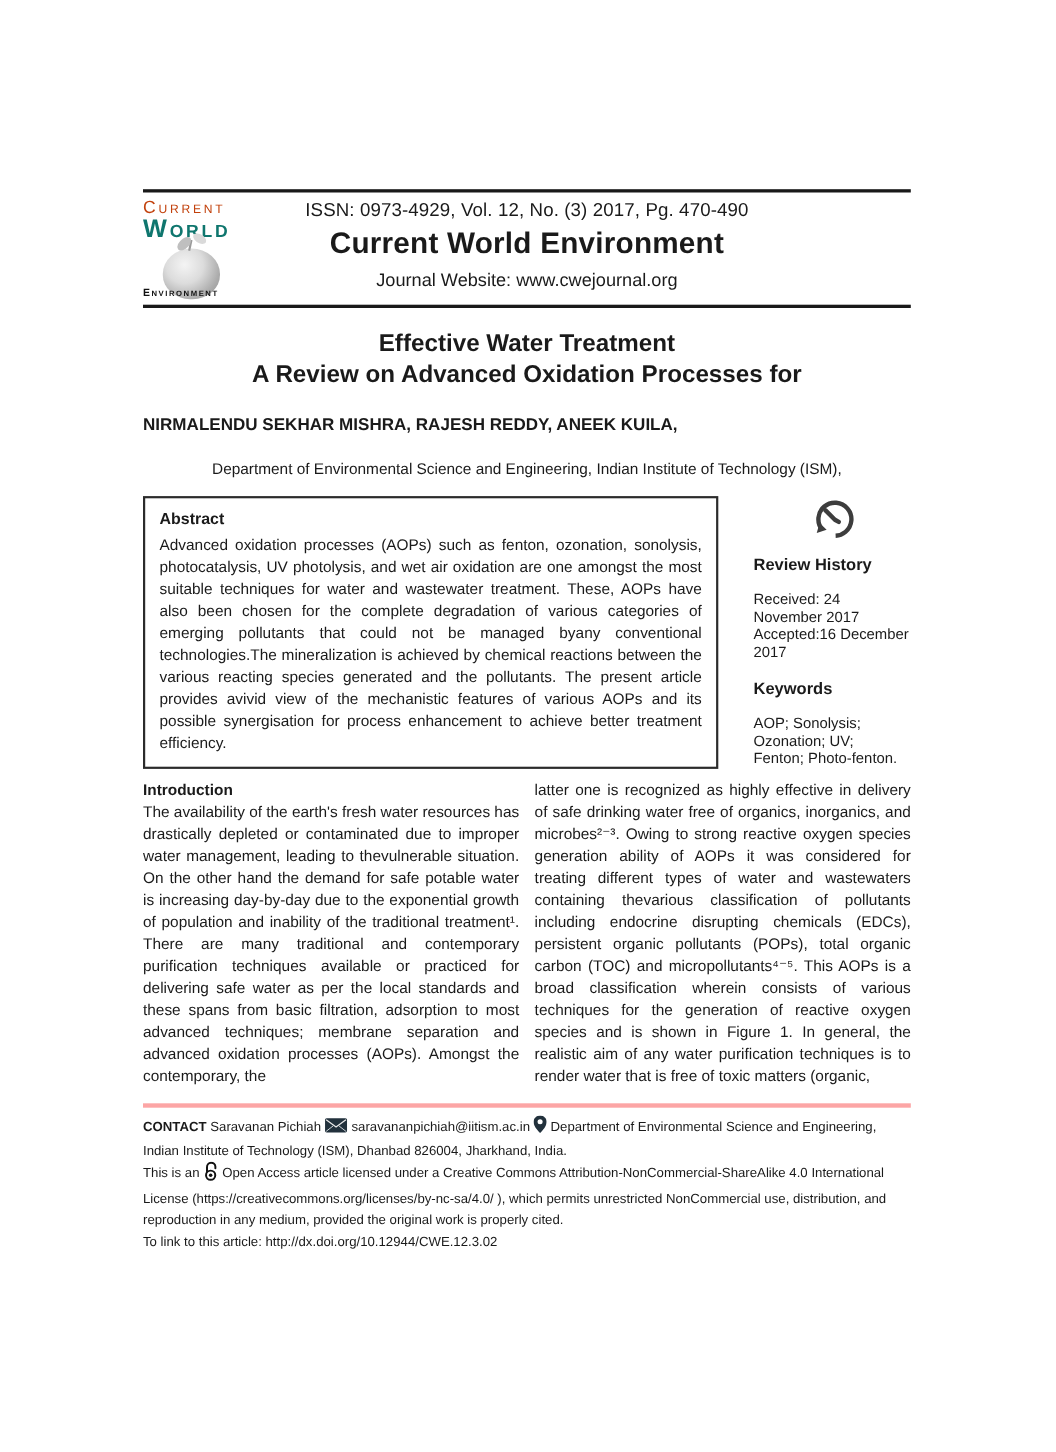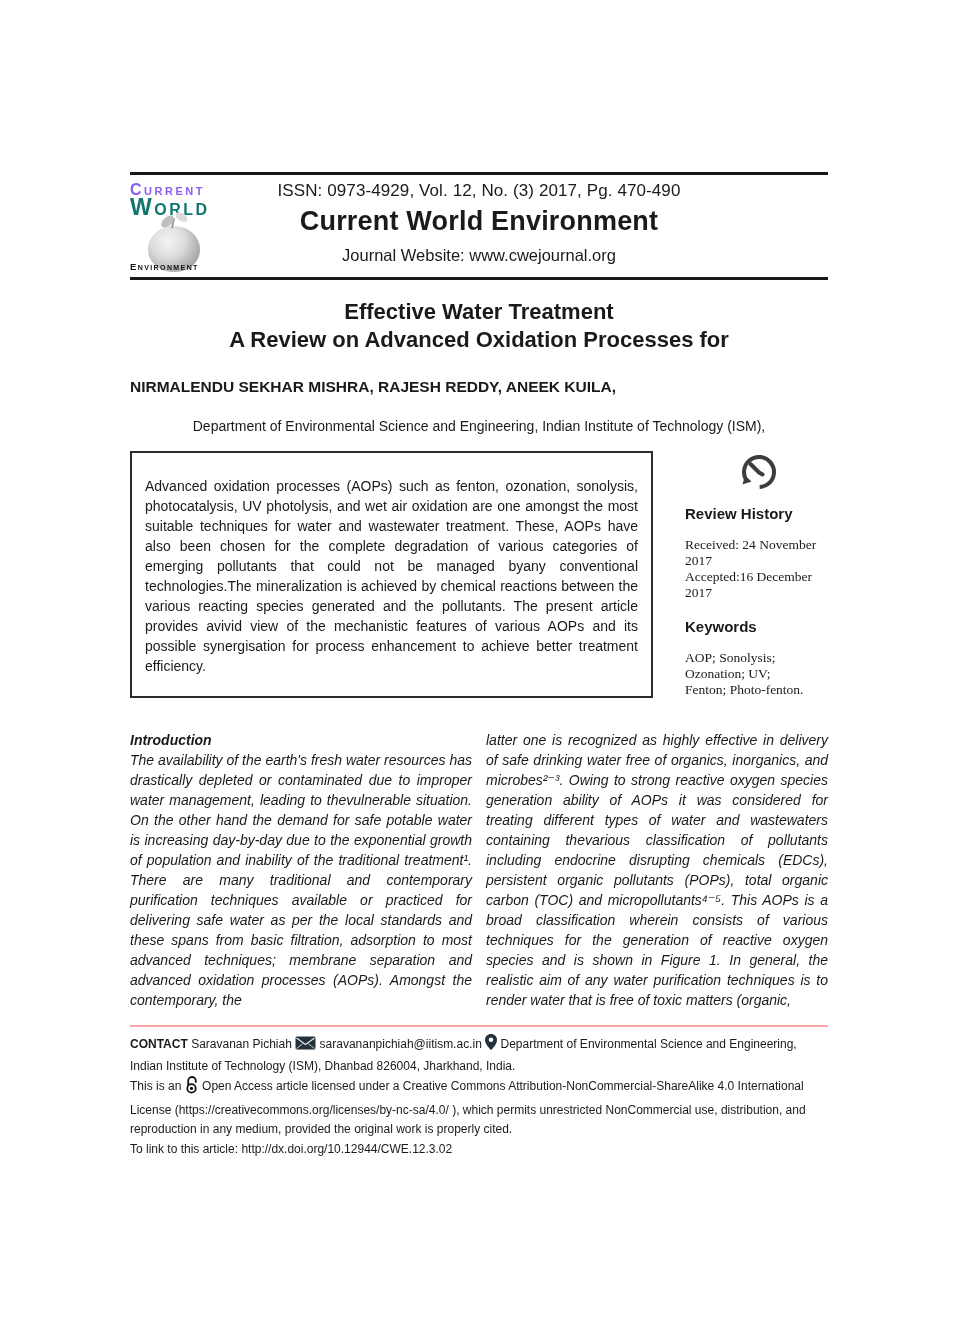--- a/index.html
+++ b/index.html
@@ -22,21 +22,21 @@
   
   .journal-header {
     margin-top: 172px;
     border-top: 3px solid #191919;
     border-bottom: 3px solid #191919;
     position: relative;
     padding: 6px 0 10px 0;
     min-height: 86px;
   }
   .logo { position: absolute; left: 0; top: 7px; width: 100px; }
-  .logo-w1 { font-size: 16px; font-weight: 700; font-variant: small-caps; letter-spacing: 2.5px; line-height: 15px; color: #8b5cf6; }
+  .logo-w1 { font-size: 16px; font-weight: 400; font-variant: small-caps; letter-spacing: 2.5px; line-height: 15px; color: #c2410c; }
   .logo-w2 { font-size: 23px; font-weight: 700; font-variant: small-caps; letter-spacing: 2.5px; line-height: 21px; color: #0f766e; }
   .logo-apple {
     position: relative;
     width: 52px; height: 46px;
     margin: 8px 0 0 18px;
     background: radial-gradient(circle at 38% 32%, #f4f4f4 0%, #dcdcdc 38%, #ababab 72%, #8f8f8f 100%);
     border-radius: 50% 50% 48% 48%;
   }
   .logo-apple::before {
     content: ""; position: absolute; top: -8px; left: 24px;
@@ -59,40 +59,40 @@
 
   
   .abstract-row { display: flex; margin-top: 14px; }
   .abstract-box {
     box-sizing: border-box;
     width: 523px;
     border: 2px solid #2b2b2b;
     padding: 9px 13px 12px 13px;
   }
   .abstract-heading { font-size: 14.5px; font-weight: 700; line-height: 20px; }
-  .abstract-text { font-size: 14px; line-height: 20px; text-align: justify; margin-top: 14px; }
+  .abstract-text { font-size: 14px; line-height: 20px; text-align: justify; margin-top: 3px; }
 
   .side-panel { width: 143px; margin-left: 32px; }
   .history-icon { width: 42px; height: 42px; margin: 0 0 0 53px; }
   .side-heading { font-size: 15px; font-weight: 700; margin-top: 12px; }
   .side-heading.kw { margin-top: 17px; }
-  .side-text { font-size: 13.5px; line-height: 16px; font-family: Liberation Serif, serif; }
+  .side-text { font-size: 13.5px; line-height: 16px; }
   .side-text.first { margin-top: 15px; }
   .kw-lines { margin-top: 15px; }
 
   
-  .two-col { display: flex; margin-top: 32px; font-style: italic; }
+  .two-col { display: flex; margin-top: 9px; }
   .col { width: 342px; font-size: 14px; line-height: 20px; text-align: justify; }
   .col1 { margin-right: 14px; }
   .intro-heading { font-weight: 700; }
 
   
   .page-footer {
     margin-top: 15px;
-    border-top: 2px solid #fca5a5;
+    border-top: 4px solid #fca5a5;
     padding-top: 7px;
     font-size: 12px;
     line-height: 19.5px;
   }
   .page-footer p { margin: 0; }
   .b { font-weight: 700; }
   .inline-icon { display: inline-block; vertical-align: -2px; }
   .inline-icon.oa { vertical-align: -4px; }
 </style>
 </head>
@@ -126,20 +126,21 @@
     <div class="authors">
       <div>NIRMALENDU SEKHAR MISHRA, RAJESH REDDY, ANEEK KUILA,</div>
     </div>
 
     <div class="affiliation">
       <div>Department of Environmental Science and Engineering, Indian Institute of Technology (ISM),</div>
     </div>
 
     <section class="abstract-row">
       <div class="abstract-box">
+        <div class="abstract-heading">Abstract</div>
         <div class="abstract-text">Advanced oxidation processes (AOPs) such as fenton, ozonation, sonolysis, photocatalysis, UV photolysis, and wet air oxidation are one amongst the most suitable techniques for water and wastewater treatment. These, AOPs have also been chosen for the complete degradation of various categories of emerging pollutants that could not be managed byany conventional technologies.The mineralization is achieved by chemical reactions between the various reacting species generated and the pollutants. The present article provides avivid view of the mechanistic features of various AOPs and its possible synergisation for process enhancement to achieve better treatment efficiency.</div>
       </div>
 
       <aside class="side-panel">
         <div class="history-icon">
           <svg width="42" height="42" viewBox="0 0 42 42">
             <circle cx="21" cy="21" r="15" fill="none" stroke="#3d3d3d" stroke-width="4" stroke-dasharray="80 14.2" stroke-linecap="butt" transform="rotate(140 21 21)"></circle>
             <polygon points="4.5,33.5 13.5,30.5 7,24.5" fill="#3d3d3d"></polygon>
             <polyline points="12.5,13 21,21.5 24.5,23.5" fill="none" stroke="#3d3d3d" stroke-width="4" stroke-linecap="round" stroke-linejoin="round"></polyline>
           </svg>

